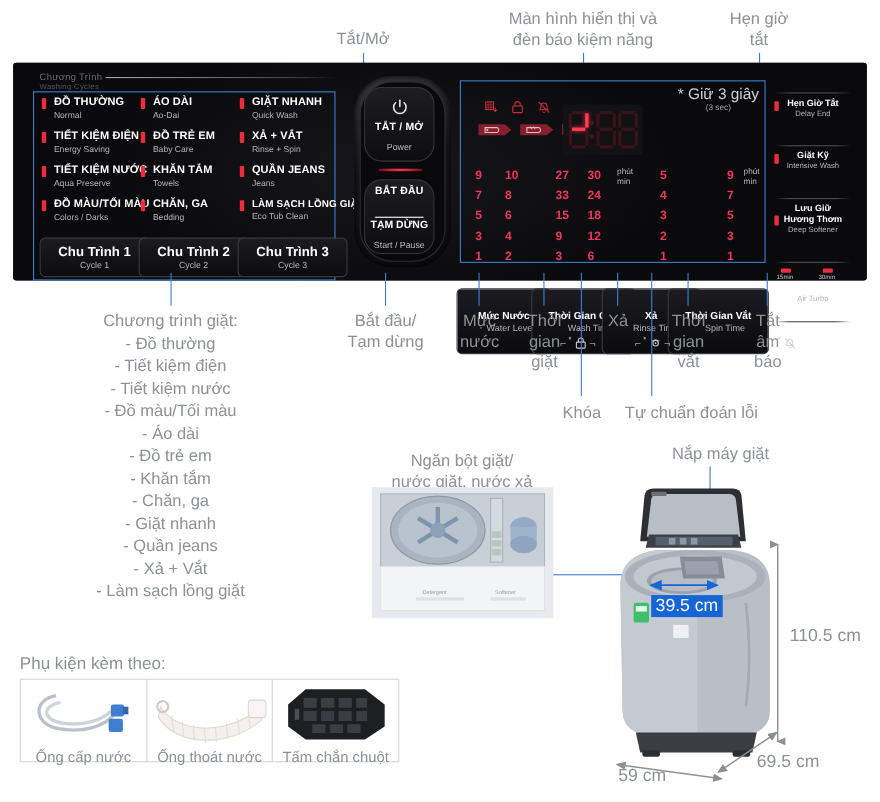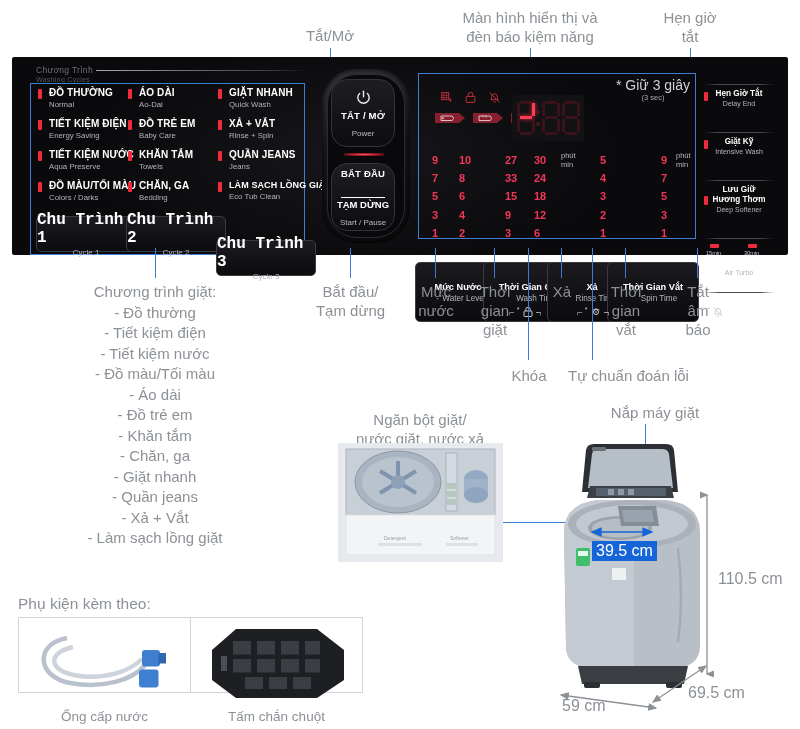--- a/index.html
+++ b/index.html
@@ -58,21 +58,21 @@
   }
   .cyc-item .vn { color:#ffffff; font-size:10px; font-weight:bold; letter-spacing:.1px; white-space:nowrap;}
   .cyc-item .en { color:#b2b5ba; font-size:7.8px; margin-top:1.5px; white-space:nowrap;}
 
   .cyc-btn {
     position:absolute; width:100px; height:36px; top:159px;
     border:1px solid #3a3a41; border-radius:5px;
     background: linear-gradient(180deg,#1b1b20,#0c0c0f);
     display:flex; flex-direction:column; align-items:center; justify-content:center;
   }
-  .cyc-btn .vn { color:#ffffff; font-size:16px; font-weight:bold;font-family:Liberation Mono, monospace; }
+  .cyc-btn .vn { color:#ffffff; font-size:12px; font-weight:bold; }
   .cyc-btn .en { color:#b2b5ba; font-size:8px; margin-top:1px;}
 
   
   #pmod {
     left:310px; top:12px; width:88px; height:174px;
     border-radius:34px;
     background: linear-gradient(160deg,#3a3a40,#17171a 45%,#0b0b0d);
     box-shadow: 0 0 6px #000 inset;
     padding:5px;
   }
@@ -290,21 +290,21 @@
   </div>
 
   <div class="cyc-btn" style="left:24px;">
     <div class="vn">Chu Trình 1</div>
     <div class="en">Cycle 1</div>
   </div>
   <div class="cyc-btn" style="left:114px;">
     <div class="vn">Chu Trình 2</div>
     <div class="en">Cycle 2</div>
   </div>
-  <div class="cyc-btn" style="left:204px;margin-top:24px;">
+  <div class="cyc-btn" style="left:204px;">
     <div class="vn">Chu Trình 3</div>
     <div class="en">Cycle 3</div>
   </div>
 
   <div class="abs" id="pmod">
     <div id="pmod-in"></div>
     <div class="pbtn" id="btn-power">
       <svg class="pwr-glyph" viewBox="0 0 24 24">
         <path d="M12 3 L12 11" stroke="#e8eaed" stroke-width="2" stroke-linecap="round" fill="none"></path>
         <path d="M6.5 6.3 A8 8 0 1 0 17.5 6.3" stroke="#e8eaed" stroke-width="2" fill="none" stroke-linecap="round"></path>
@@ -703,20 +703,40 @@
     <div class="acc-art">
       <svg width="100%" height="100%" viewBox="0 0 114 58">
         <path d="M32 12 C10 16 12 38 34 42 C56 46 76 40 84 30" fill="none" stroke="#b9c2cc" stroke-width="3"></path>
         <path d="M36 18 C18 22 20 34 38 37 C58 40 74 34 82 26" fill="none" stroke="#cdd4dc" stroke-width="3"></path>
         <rect x="82" y="20" width="12" height="11" rx="2" fill="#3f7fd0"></rect>
         <rect x="80" y="33" width="13" height="12" rx="2" fill="#3f7fd0"></rect>
         <rect x="93" y="22" width="5" height="7" fill="#2f66ad"></rect>
       </svg>
     </div>
     <div class="acc-lbl">Ống cấp nước</div>
+  </div>
+  <div class="acc-cell">
+    <div class="acc-art">
+      <svg width="100%" height="100%" viewBox="0 0 114 58">
+        <path d="M12 22 C30 50 78 46 104 22 L104 34 C78 58 28 60 10 32 Z" fill="#f3f1ed" stroke="#ddd9d2"></path>
+        <g stroke="#e2ded6" stroke-width="1">
+          <path d="M22 30 L24 44"></path>
+            <path d="M32 36 L33 50"></path>
+            <path d="M42 39 L43 53"></path>
+          <path d="M52 41 L53 55"></path>
+            <path d="M62 40 L63 54"></path>
+            <path d="M72 37 L73 51"></path>
+          <path d="M82 33 L84 47"></path>
+            <path d="M92 28 L94 42"></path>
+        </g>
+        <rect x="92" y="16" width="16" height="16" rx="3" fill="#f7f6f3" stroke="#dcd8d1"></rect>
+        <circle cx="14" cy="22" r="5" fill="none" stroke="#cfcbc4" stroke-width="2"></circle>
+      </svg>
+    </div>
+    <div class="acc-lbl">Ống thoát nước</div>
   </div>
   <div class="acc-cell">
     <div class="acc-art">
       <svg width="100%" height="100%" viewBox="0 0 114 58">
         <path d="M30 6 L84 6 L102 20 L102 40 L84 52 L30 52 L14 40 L14 20 Z" fill="#1d1f22"></path>
         <g fill="#3a3e44">
           <rect x="28" y="14" width="12" height="9"></rect>
             <rect x="44" y="14" width="12" height="9"></rect>
           <rect x="60" y="14" width="12" height="9"></rect>
             <rect x="76" y="14" width="10" height="9"></rect>

